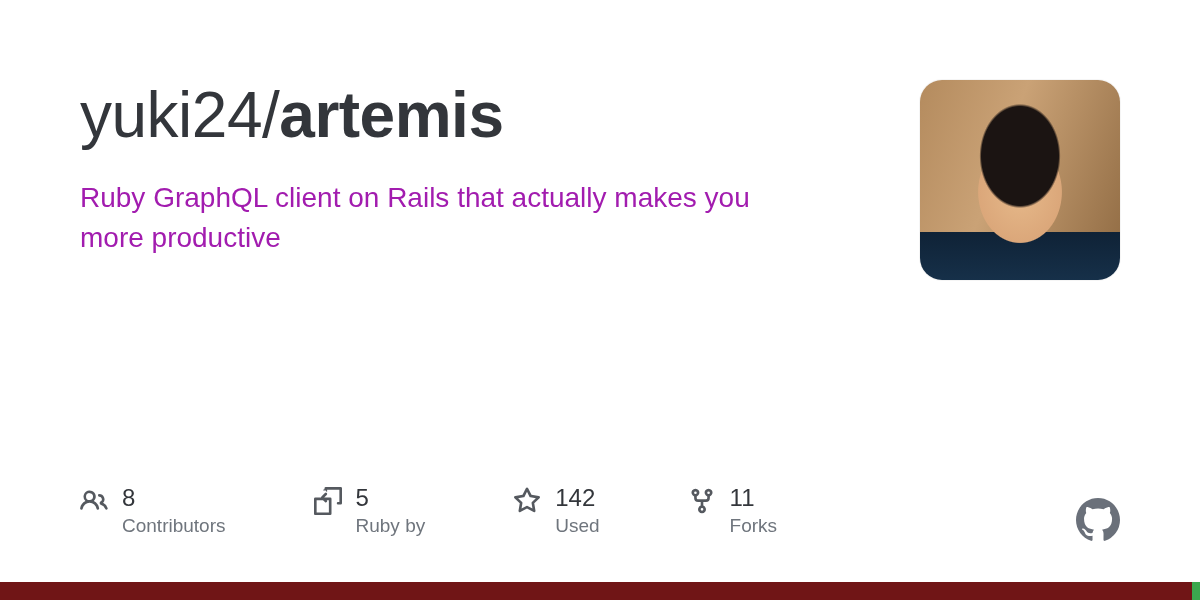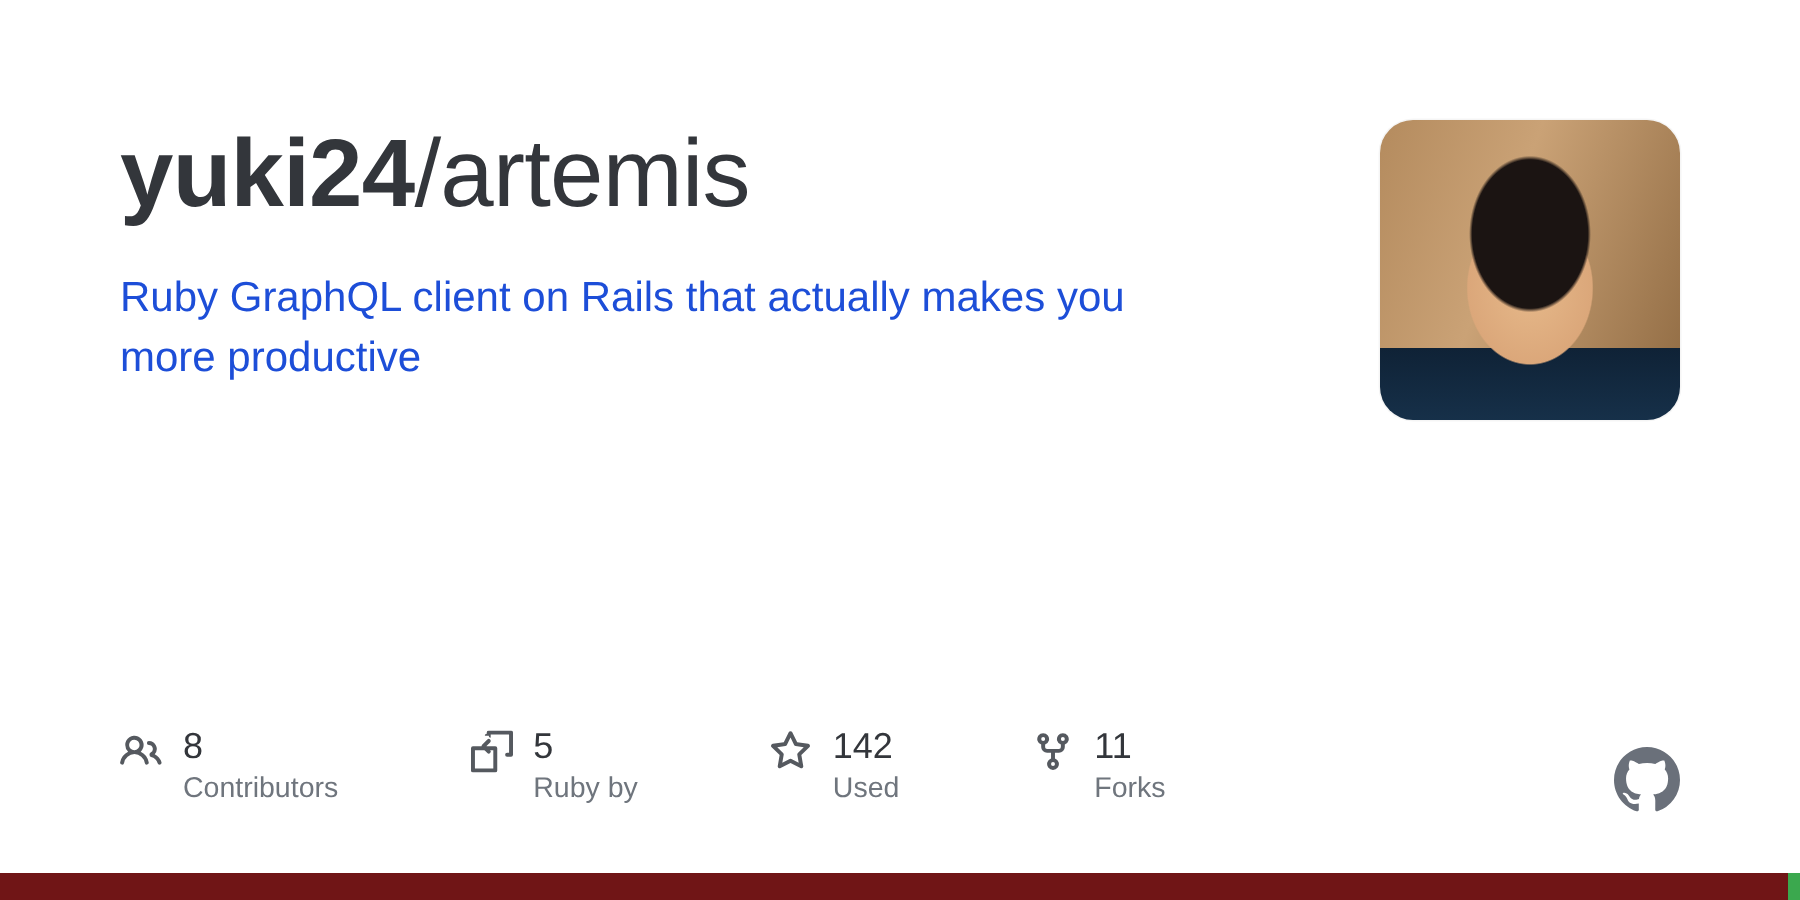--- a/index.html
+++ b/index.html
@@ -25,28 +25,28 @@
   .title-block {
     flex: 1;
     min-width: 0;
   }
   .repo-title {
     font-size: 64px;
     line-height: 1.1;
     color: #33363b;
     letter-spacing: -0.5px;
   }
-  .repo-owner { font-weight: 700; }
+  .repo-owner { font-weight: 400; }
   .repo-slash { font-weight: 400; }
-  .repo-name { font-weight: 400; margin-top: 44px; }
+  .repo-name { font-weight: 700; margin-top: 44px; }
   .repo-desc {
     margin-top: 28px;
     font-size: 28px;
     line-height: 1.4;
-    color: #1d4ed8;
+    color: #a21caf;
     max-width: 720px;
   }
   .avatar {
     width: 200px;
     height: 200px;
     border-radius: 22px;
     flex: 0 0 auto;
     background:
       radial-gradient(ellipse 70px 90px at 50% 38%, #1b1412 0%, #1b1412 55%, transparent 58%),
       radial-gradient(circle 18px at 50% 52%, #d8a97e 0%, #d8a97e 80%, transparent 82%),

